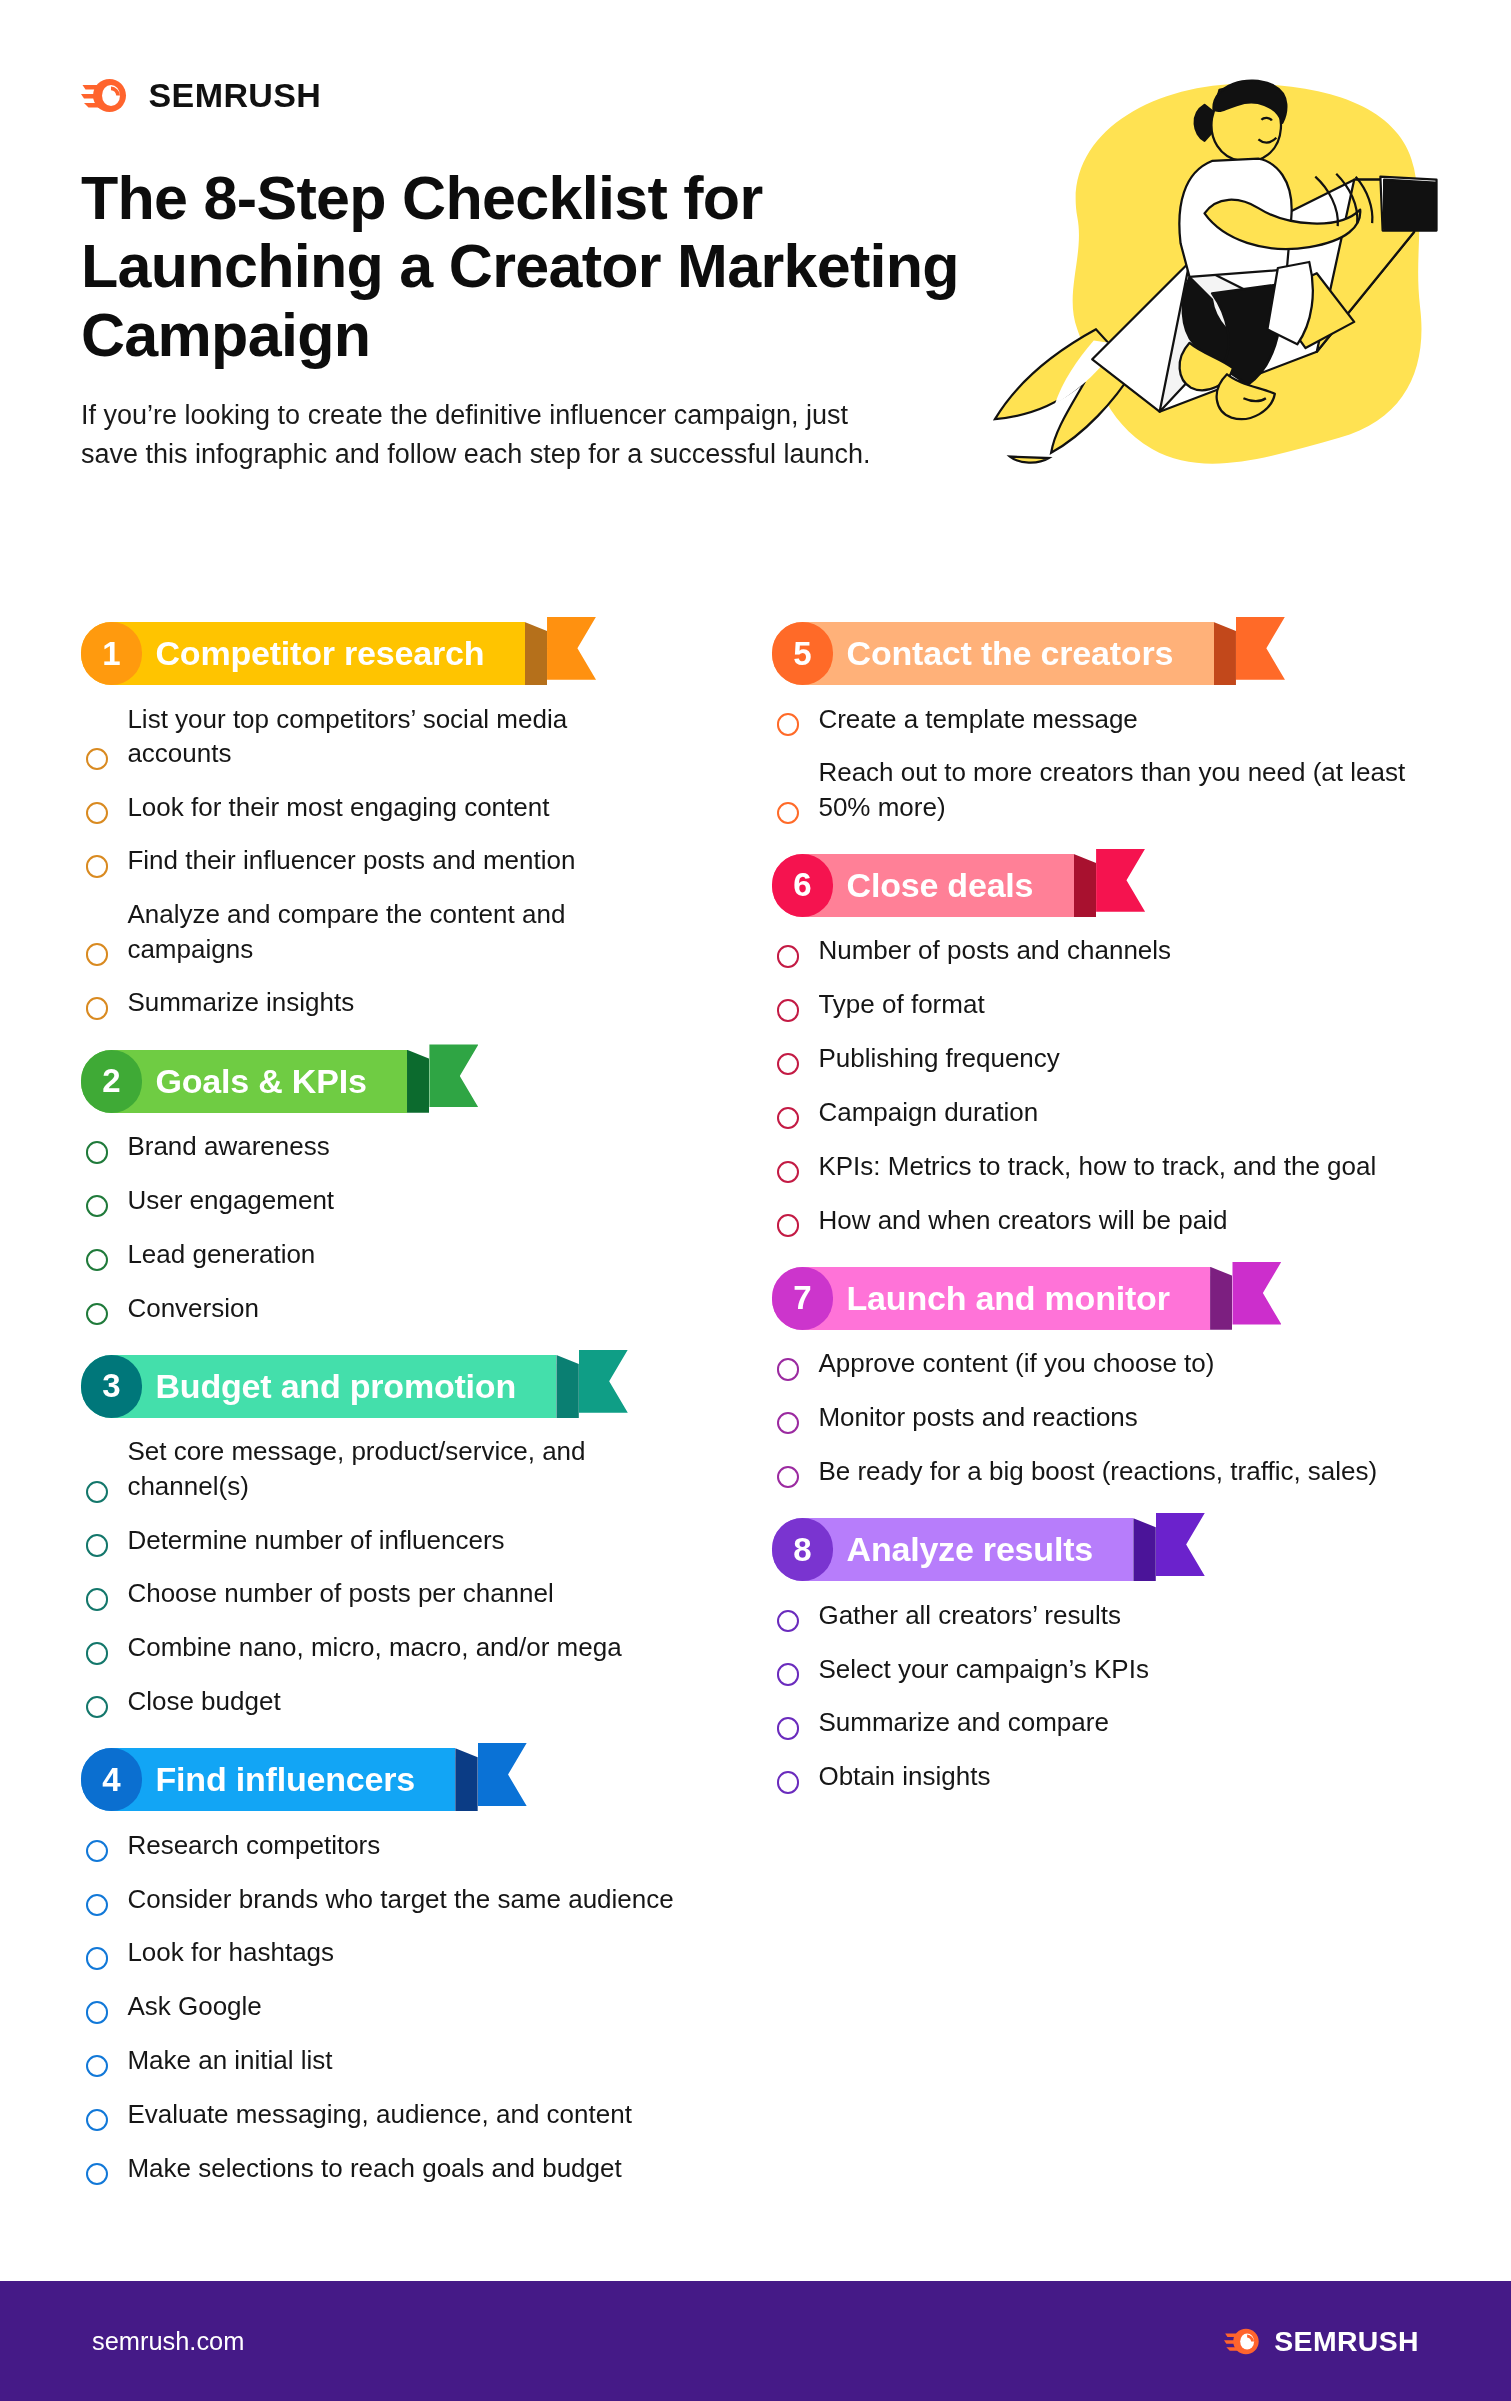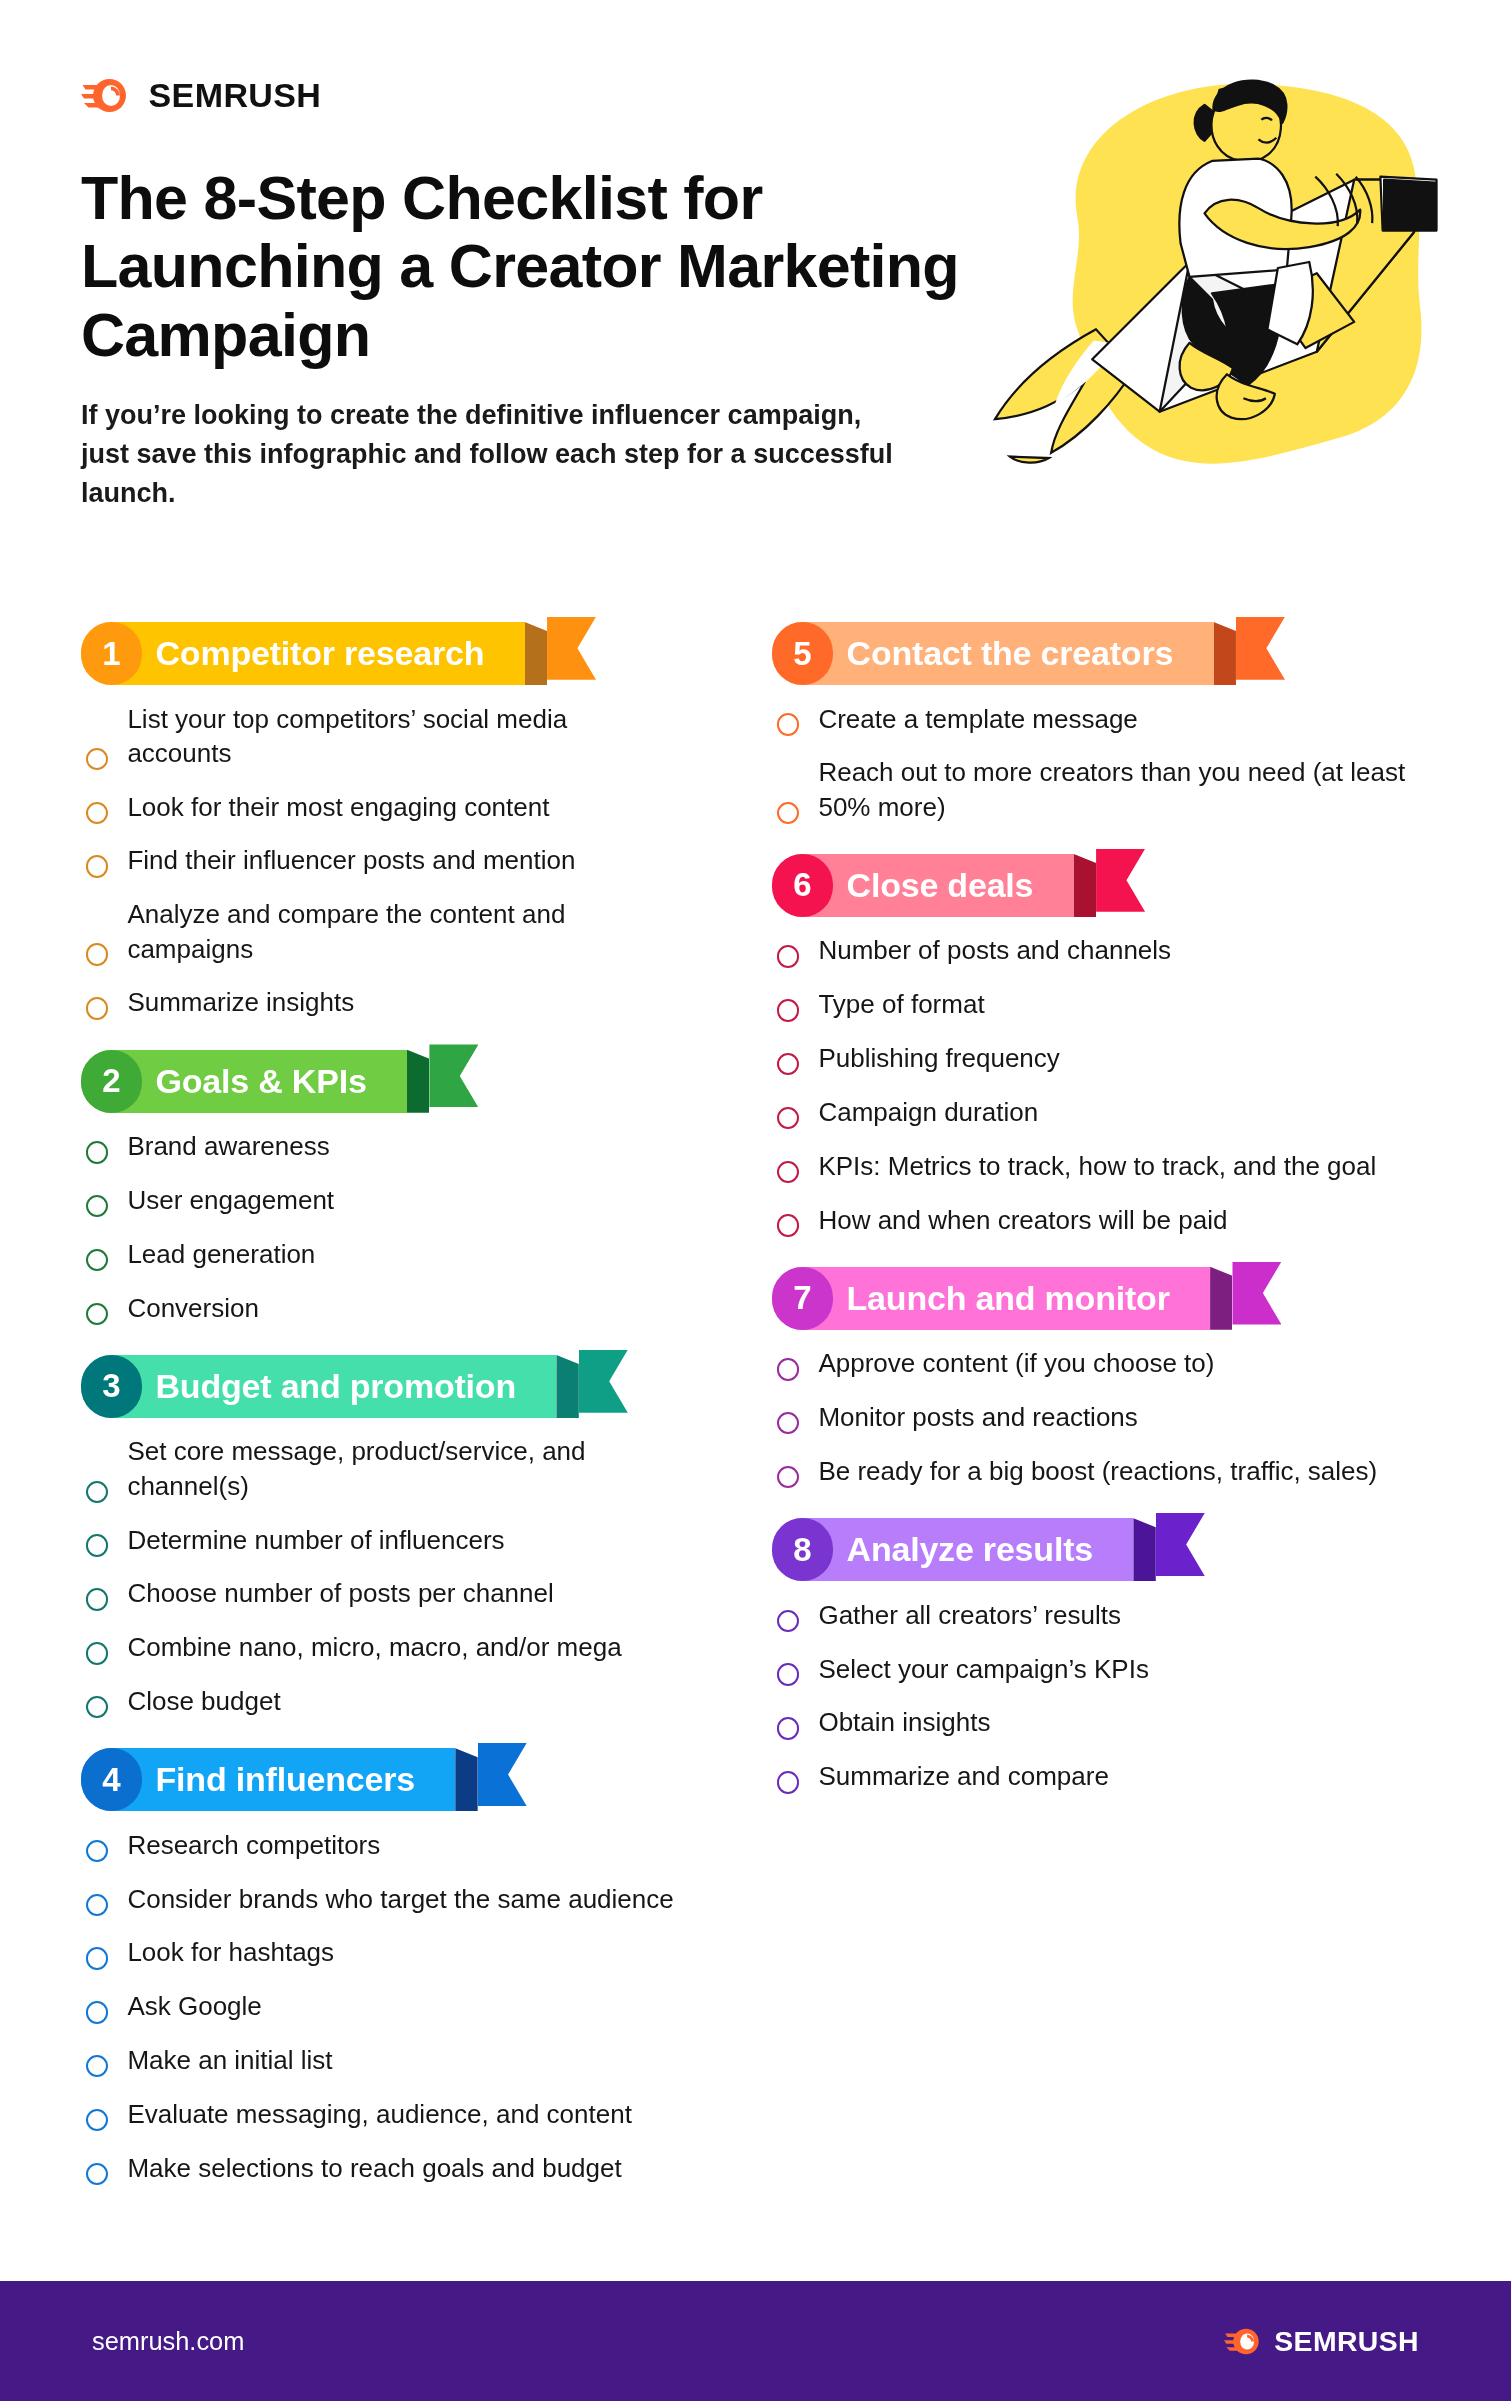--- a/index.html
+++ b/index.html
@@ -23,21 +23,21 @@
   }
 
   .title {
     margin-top: 46px;
     font-size: 61px; font-weight: 700; line-height: 1.12;
     letter-spacing: -0.7px; color: #0d0d0d; max-width: 883px;
   }
   .subtitle {
     margin-top: 27px;
     font-size: 27px; line-height: 1.45; color: #1a1a1a;
-    max-width: 830px; font-weight: 700;
+    max-width: 830px; font-weight: 400;
   }
 
   
   .hero {
     position: absolute; top: 30px; right: 52px;
     width: 494px; height: 464px; pointer-events: none;
   }
 
   
   .columns {
@@ -405,25 +405,25 @@
           <li class="item">
             <span class="checkbox" style="color: rgb(106, 43, 189);"></span>
             <span class="item-text">Gather all creators’ results</span>
           </li>
           <li class="item">
             <span class="checkbox" style="color: rgb(106, 43, 189);"></span>
             <span class="item-text">Select your campaign’s KPIs</span>
           </li>
           <li class="item">
             <span class="checkbox" style="color: rgb(106, 43, 189);"></span>
+            <span class="item-text">Summarize and compare</span>
+          </li>
+          <li class="item">
+            <span class="checkbox" style="color: rgb(106, 43, 189);"></span>
             <span class="item-text">Obtain insights</span>
-          </li>
-          <li class="item">
-            <span class="checkbox" style="color: rgb(106, 43, 189);"></span>
-            <span class="item-text">Summarize and compare</span>
           </li>
         </ul></div>
     </div>
 </div>
 
 <div class="footer">
   <span class="footer-url">semrush.com</span>
   <div class="footer-logo">
     <span class="logo-mark">
       <svg viewBox="0 0 64 52" width="37" height="31">

